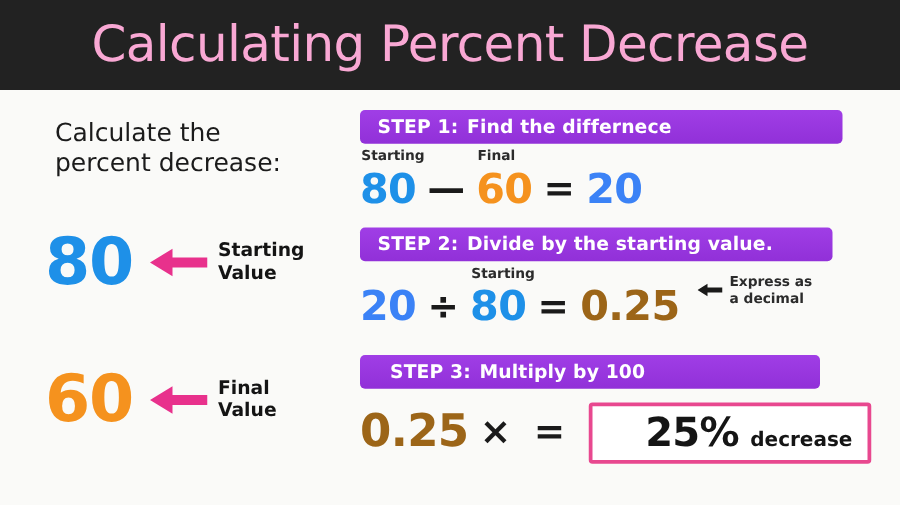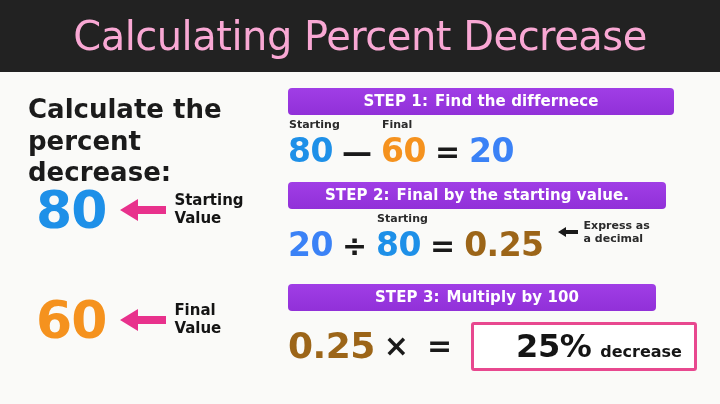--- a/index.html
+++ b/index.html
@@ -37,24 +37,24 @@
 
   
   .left-panel {
     position: absolute;
     left: 0; top: 72px;
     width: 280px;
     height: 332px;
   }
   .prompt {
     position: absolute;
-    left: 28px;
+    left: 44px;
     top: 22px;
-    font-size: 26px;
-    font-weight: bold;
+    font-size: 20px;
+    font-weight: normal;
     color: #1b1b1b;
     line-height: 1.22;
     width: 230px;
   }
 
   .value-row {
     position: absolute;
     display: flex;
     align-items: center;
   }
@@ -101,21 +101,20 @@
   .step-banner {
     display: inline-block;
     background: linear-gradient(180deg, #a03ee6 0%, #9130d8 100%);
     color: #ffffff;
     font-size: 15px;
     font-weight: bold;
     padding: 4px 14px 5px 14px;
     border-radius: 4px;
     white-space: nowrap;
     letter-spacing: 0.1px;
-    text-align: center;
   }
   .step-banner .step-word { margin-right: 7px; }
   .step-block.s1 .step-banner { width: 358px; }
   .step-block.s2 .step-banner { width: 350px; }
   .step-block.s3 .step-banner { width: 330px; padding-left: 24px; }
 
   
   .eq-row {
     position: relative;
     display: flex;
@@ -258,21 +257,21 @@
         <span class="term-cap">Final</span>
         <span class="num orange">60</span>
       </span>
       <span class="op">=</span>
       <span class="num green">20</span>
     </div>
   </div>
 
   <div class="step-block s2">
     <div class="step-banner">
-      <span class="step-word">STEP 2:</span><span>Final by the starting value.</span>
+      <span class="step-word">STEP 2:</span><span>Divide by the starting value.</span>
     </div>
     <div class="eq-row">
       <span class="term">
         <span class="num green">20</span>
       </span>
       <span class="op">÷</span>
       <span class="term">
         <span class="term-cap">Starting</span>
         <span class="num blue">80</span>
       </span>

